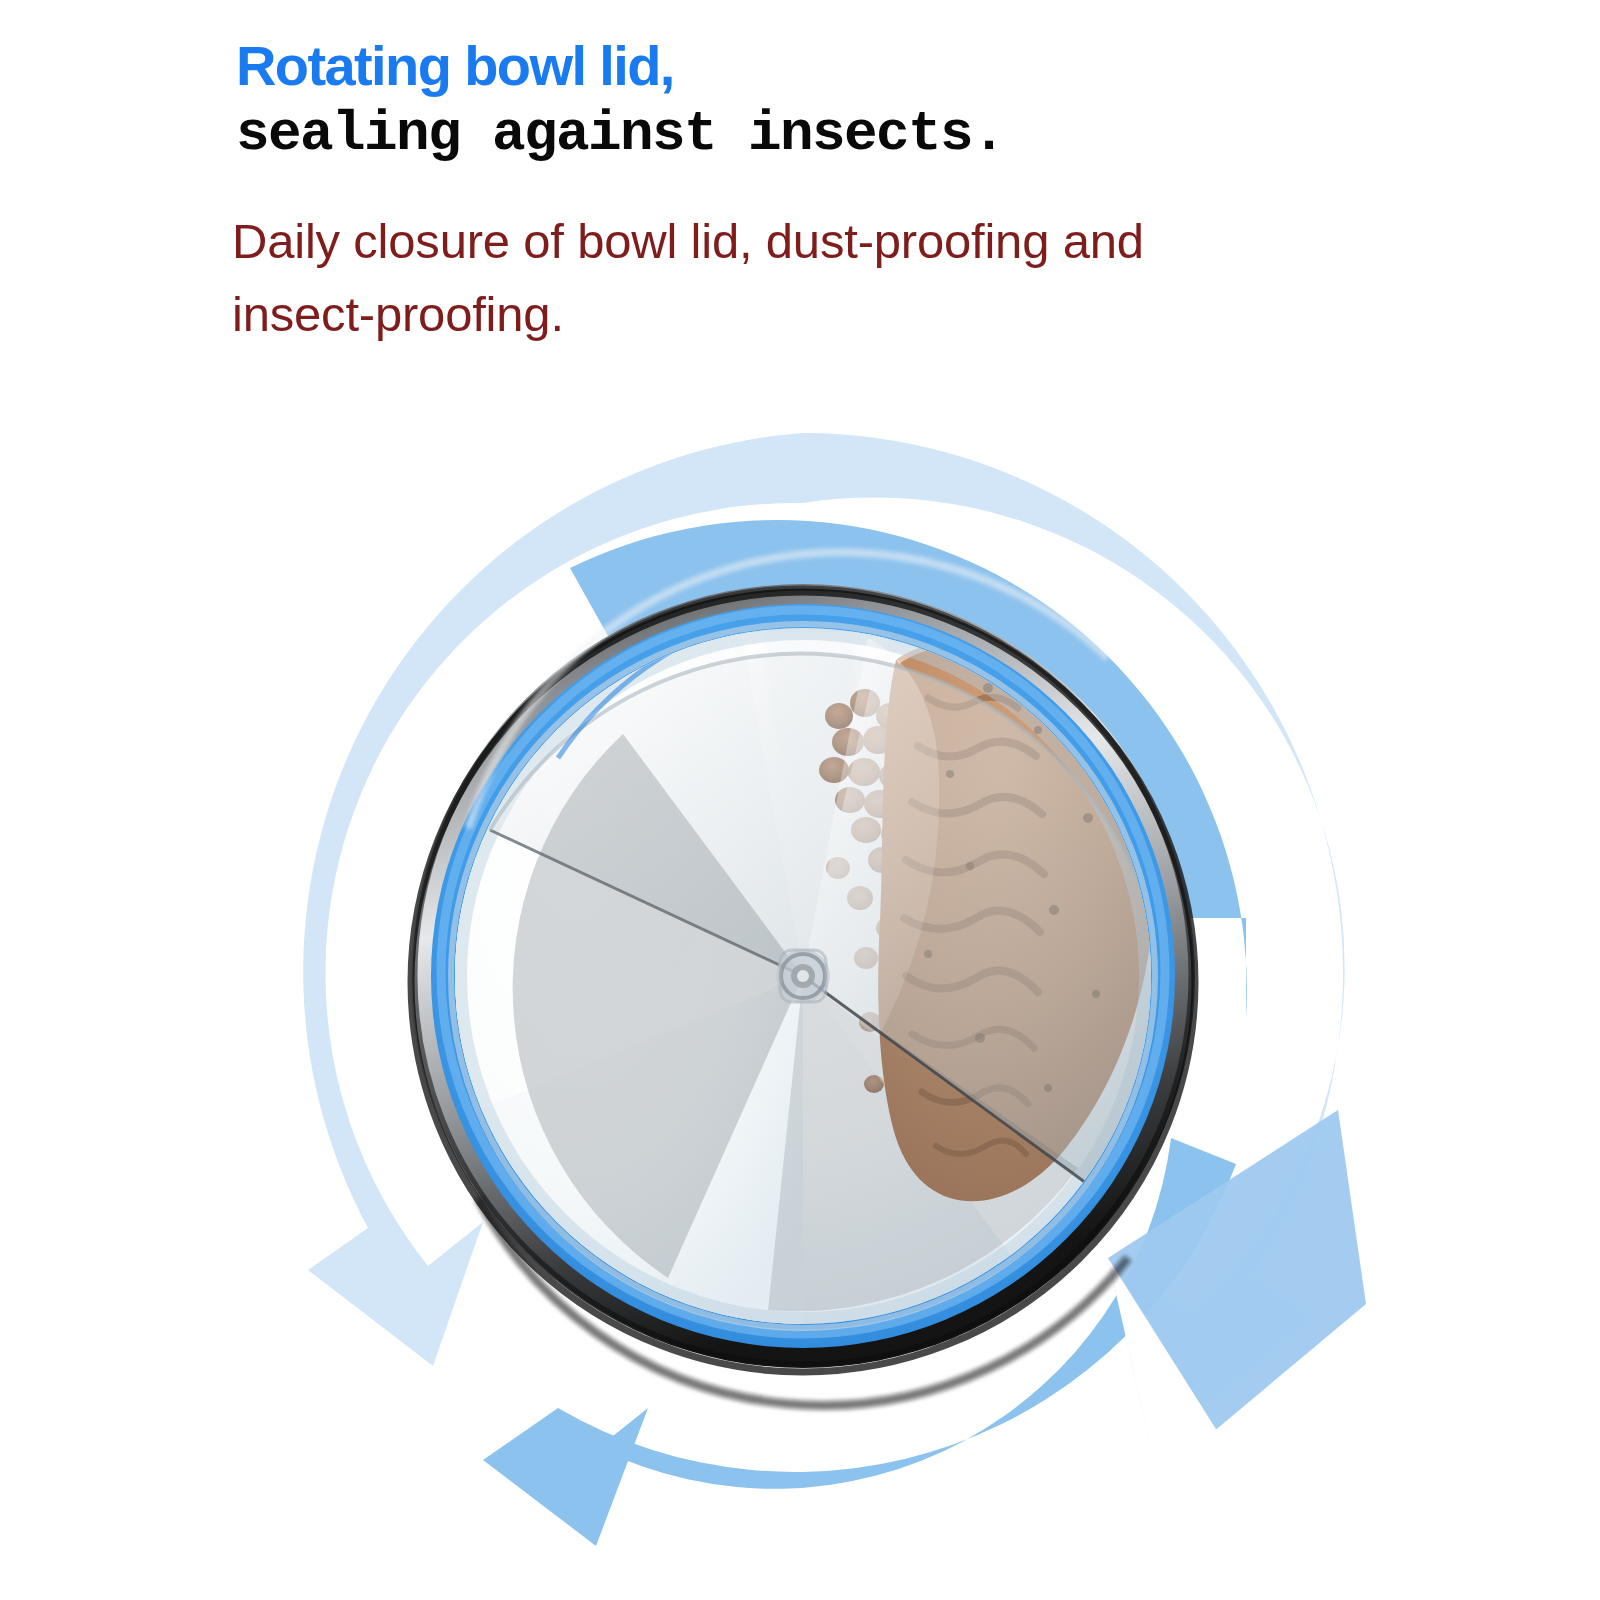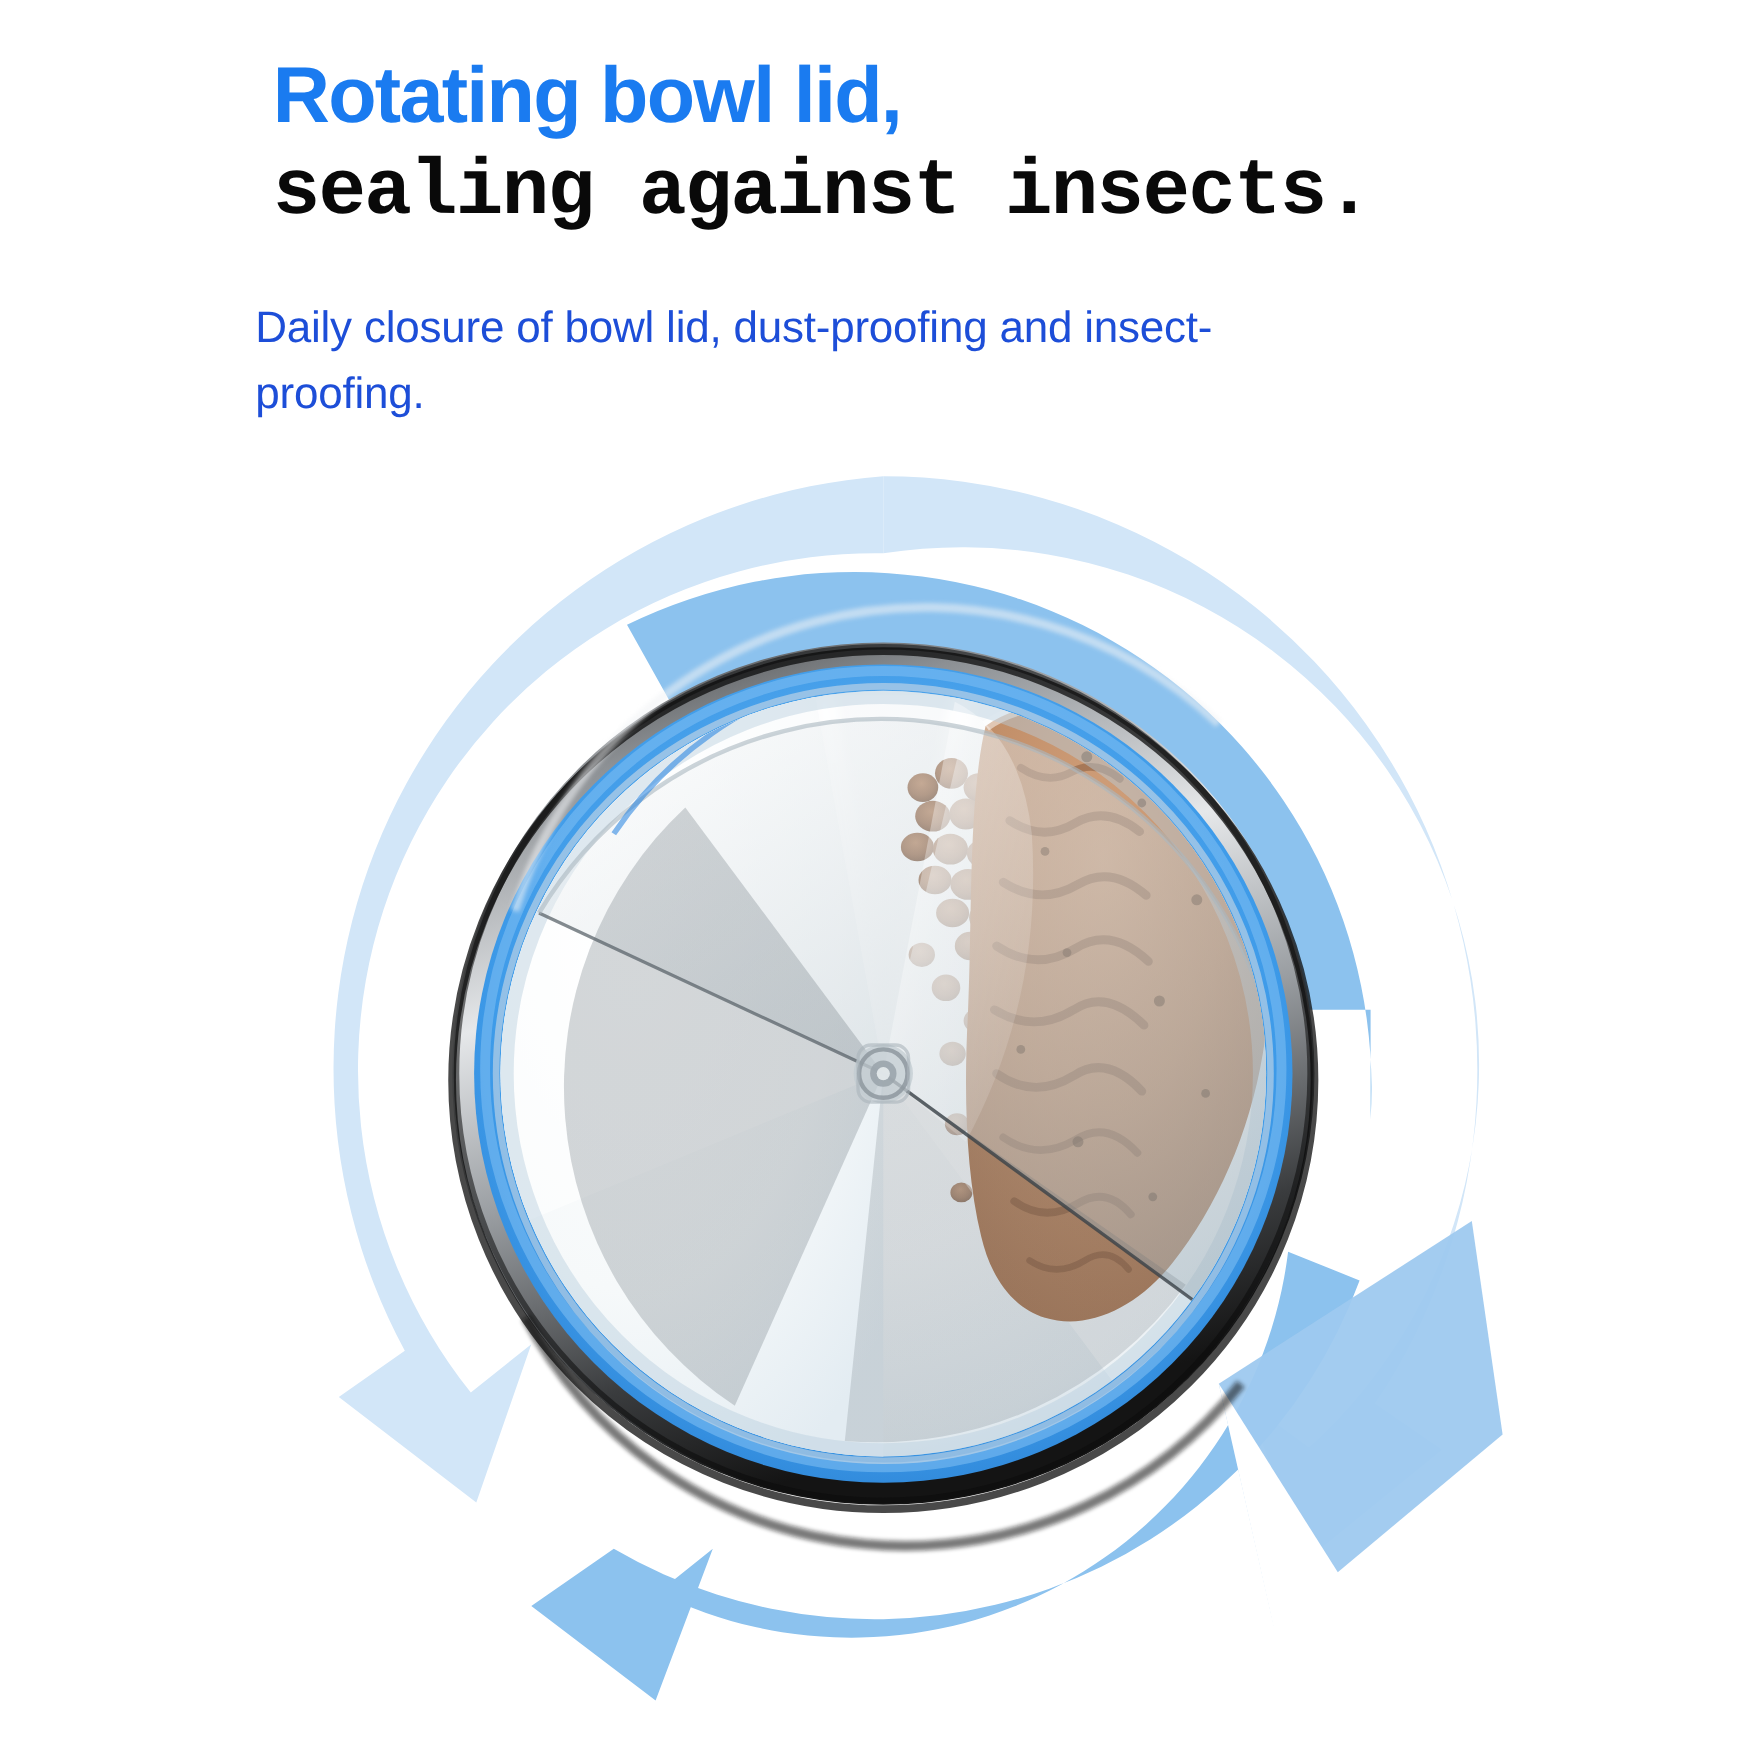--- a/index.html
+++ b/index.html
@@ -16,45 +16,45 @@
   }
 
   
   .text-block {
     position: absolute;
     left: 232px;
     top: 28px;
     width: 1120px;
   }
   .headline {
-    margin: 16px;
-    font-size: 72px;
+    margin: 4px;
+    font-size: 56px;
     line-height: 1.22;
     font-weight: 700;
     letter-spacing: -1.6px;
     color: #111111;
     font-family: "Liberation Sans", sans-serif;
   }
   .headline-line1 {
     display: block;
     color: #1A7BF0;
   }
   .headline-line2 {
     display: block;
     color: #090909;
     font-family: Liberation Mono, monospace;
   }
   .subtitle {
     margin: 0;
     padding-top: 32px;
-    font-size: 40px;
+    font-size: 49px;
     line-height: 1.5;
     font-weight: 400;
     letter-spacing: -0.2px;
-    color: #1d4ed8;
+    color: #7f1d1d;
     max-width: 960px;
     font-family: "Liberation Sans", sans-serif;
   }
 
   
   .illustration {
     position: absolute;
     left: 228px;
     top: 398px;
     width: 1150px;

